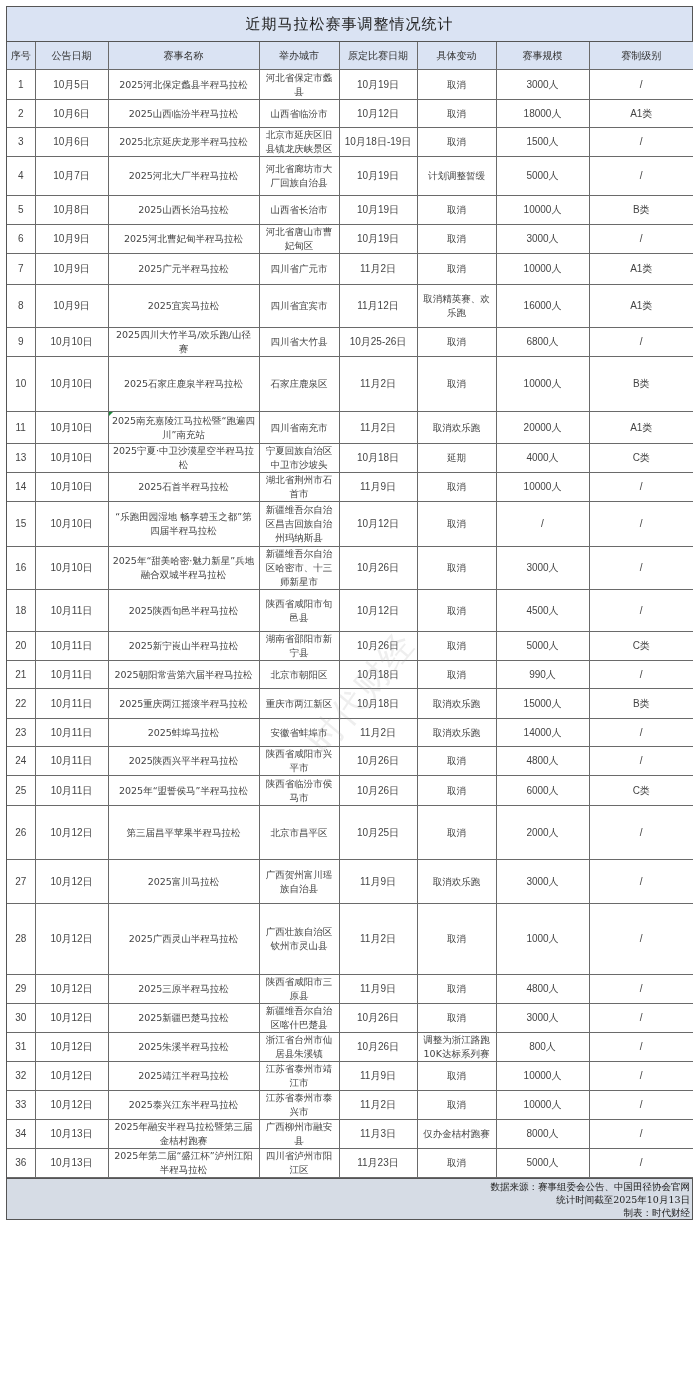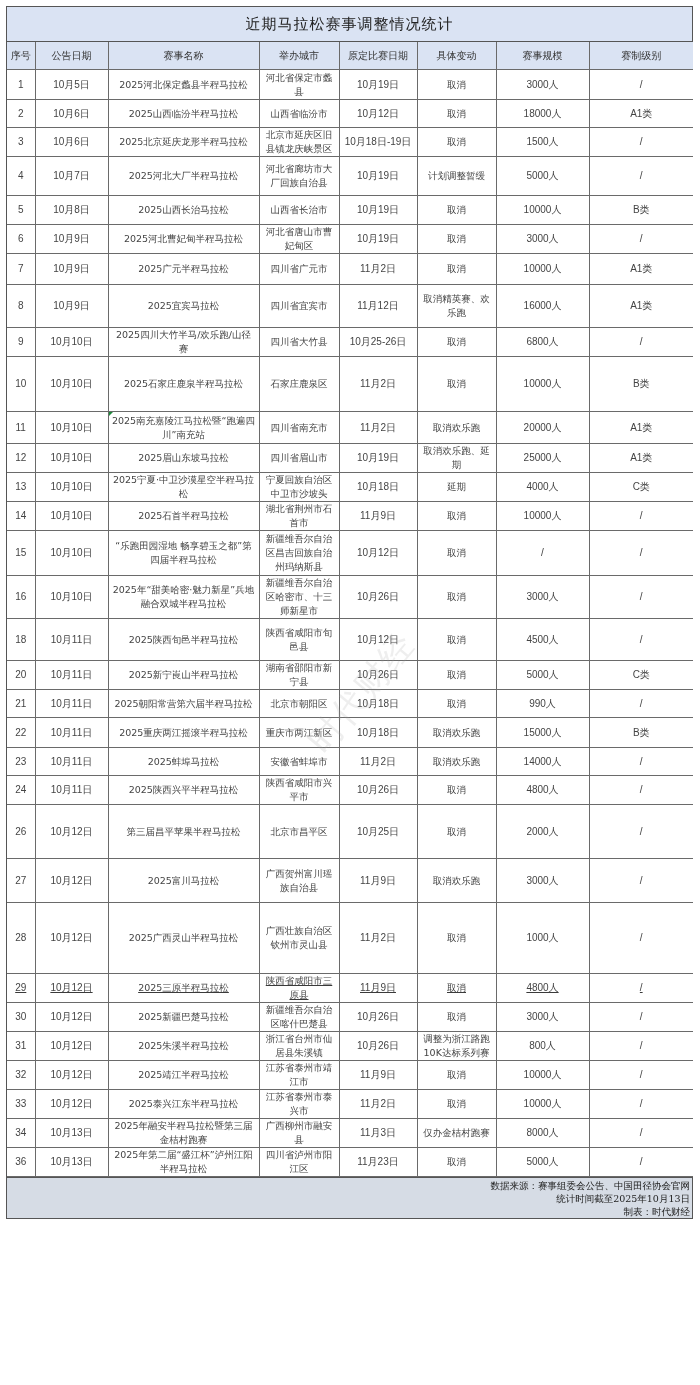--- a/index.html
+++ b/index.html
@@ -158,30 +158,20 @@
         <tr style="height: 32px;">
           <td class="num"><span>11</span></td>
           <td class="num"><span>10月10日</span></td>
           <td class="name"><span class="tri"></span><span>2025南充嘉陵江马拉松暨“跑遍四川”南充站</span></td>
           <td><span>四川省南充市</span></td>
           <td class="num"><span>11月2日</span></td>
           <td><span>取消欢乐跑</span></td>
           <td class="num"><span>20000人</span></td>
           <td class="num"><span>A1类</span></td>
         </tr>
-        <tr style="height: 28px;">
-          <td class="num"><span>12</span></td>
-          <td class="num"><span>10月10日</span></td>
-          <td class="name"><span>2025眉山东坡马拉松</span></td>
-          <td><span>四川省眉山市</span></td>
-          <td class="num"><span>10月19日</span></td>
-          <td><span>取消欢乐跑、延期</span></td>
-          <td class="num"><span>25000人</span></td>
-          <td class="num"><span>A1类</span></td>
-        </tr>
         <tr style="height: 29px;">
           <td class="num"><span>13</span></td>
           <td class="num"><span>10月10日</span></td>
           <td class="name"><span>2025宁夏·中卫沙漠星空半程马拉松</span></td>
           <td><span>宁夏回族自治区中卫市沙坡头</span></td>
           <td class="num"><span>10月18日</span></td>
           <td><span>延期</span></td>
           <td class="num"><span>4000人</span></td>
           <td class="num"><span>C类</span></td>
         </tr>
@@ -268,20 +258,30 @@
         <tr style="height: 29px;">
           <td class="num"><span>24</span></td>
           <td class="num"><span>10月11日</span></td>
           <td class="name"><span>2025陕西兴平半程马拉松</span></td>
           <td><span>陕西省咸阳市兴平市</span></td>
           <td class="num"><span>10月26日</span></td>
           <td><span>取消</span></td>
           <td class="num"><span>4800人</span></td>
           <td class="num"><span>/</span></td>
         </tr>
+        <tr style="height: 30px;">
+          <td class="num"><span>25</span></td>
+          <td class="num"><span>10月11日</span></td>
+          <td class="name"><span>2025年“盟誓侯马”半程马拉松</span></td>
+          <td><span>陕西省临汾市侯马市</span></td>
+          <td class="num"><span>10月26日</span></td>
+          <td><span>取消</span></td>
+          <td class="num"><span>6000人</span></td>
+          <td class="num"><span>C类</span></td>
+        </tr>
         <tr style="height: 54px;">
           <td class="num"><span>26</span></td>
           <td class="num"><span>10月12日</span></td>
           <td class="name"><span>第三届昌平苹果半程马拉松</span></td>
           <td><span>北京市昌平区</span></td>
           <td class="num"><span>10月25日</span></td>
           <td><span>取消</span></td>
           <td class="num"><span>2000人</span></td>
           <td class="num"><span>/</span></td>
         </tr>
@@ -298,21 +298,21 @@
         <tr style="height: 71px;">
           <td class="num"><span>28</span></td>
           <td class="num"><span>10月12日</span></td>
           <td class="name"><span>2025广西灵山半程马拉松</span></td>
           <td><span>广西壮族自治区钦州市灵山县</span></td>
           <td class="num"><span>11月2日</span></td>
           <td><span>取消</span></td>
           <td class="num"><span>1000人</span></td>
           <td class="num"><span>/</span></td>
         </tr>
-        <tr style="height: 29px; text-decoration: underline;">
+        <tr style="height: 29px;">
           <td class="num"><span>29</span></td>
           <td class="num"><span>10月12日</span></td>
           <td class="name"><span>2025三原半程马拉松</span></td>
           <td><span>陕西省咸阳市三原县</span></td>
           <td class="num"><span>11月9日</span></td>
           <td><span>取消</span></td>
           <td class="num"><span>4800人</span></td>
           <td class="num"><span>/</span></td>
         </tr>
         <tr style="height: 29px;">

